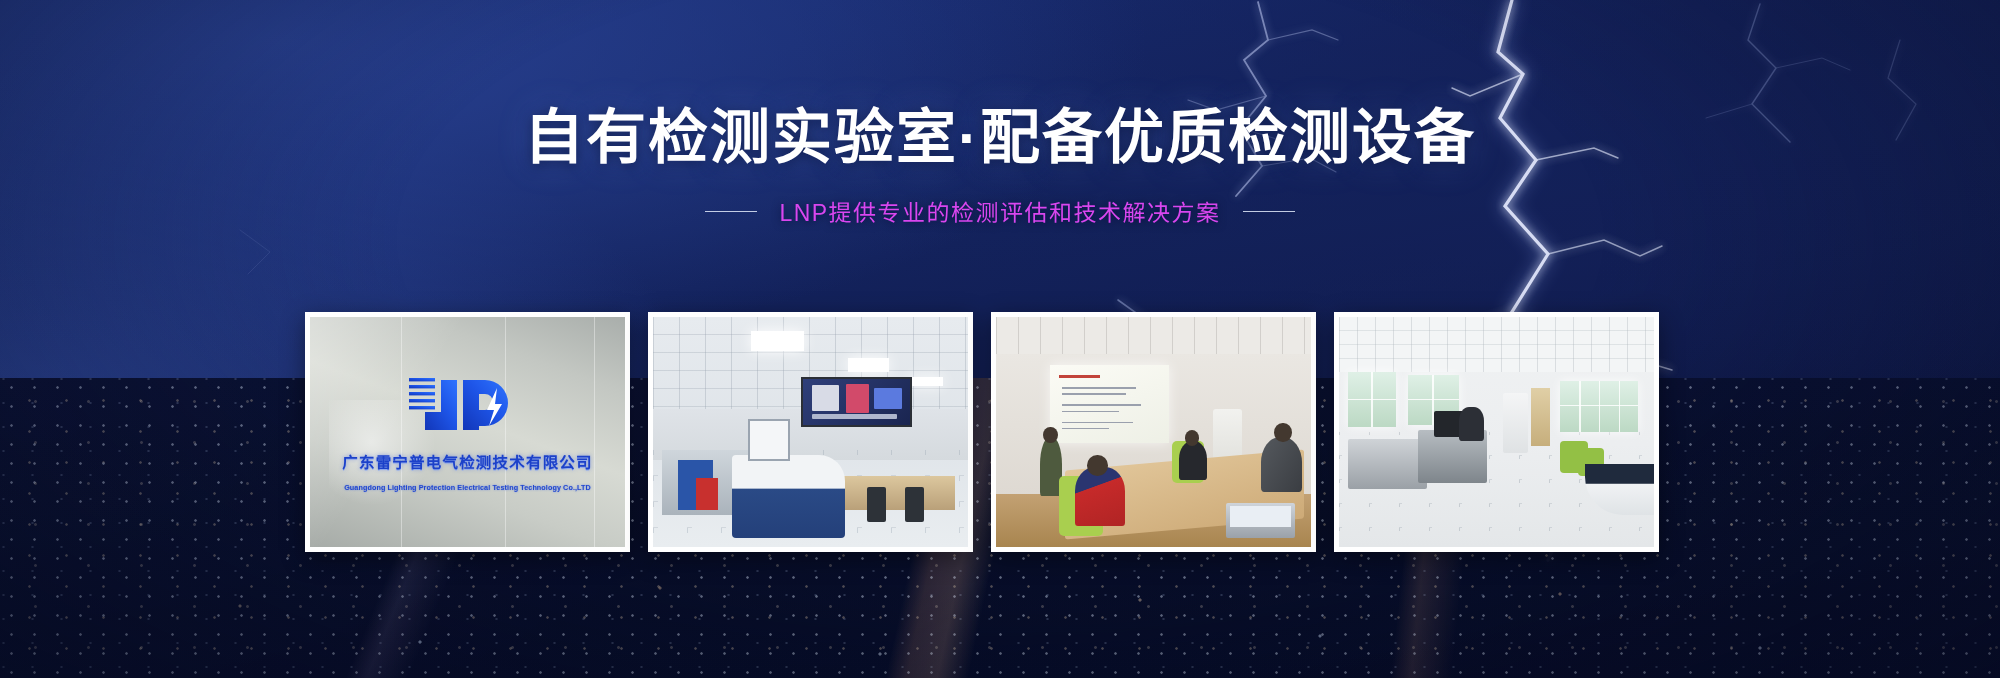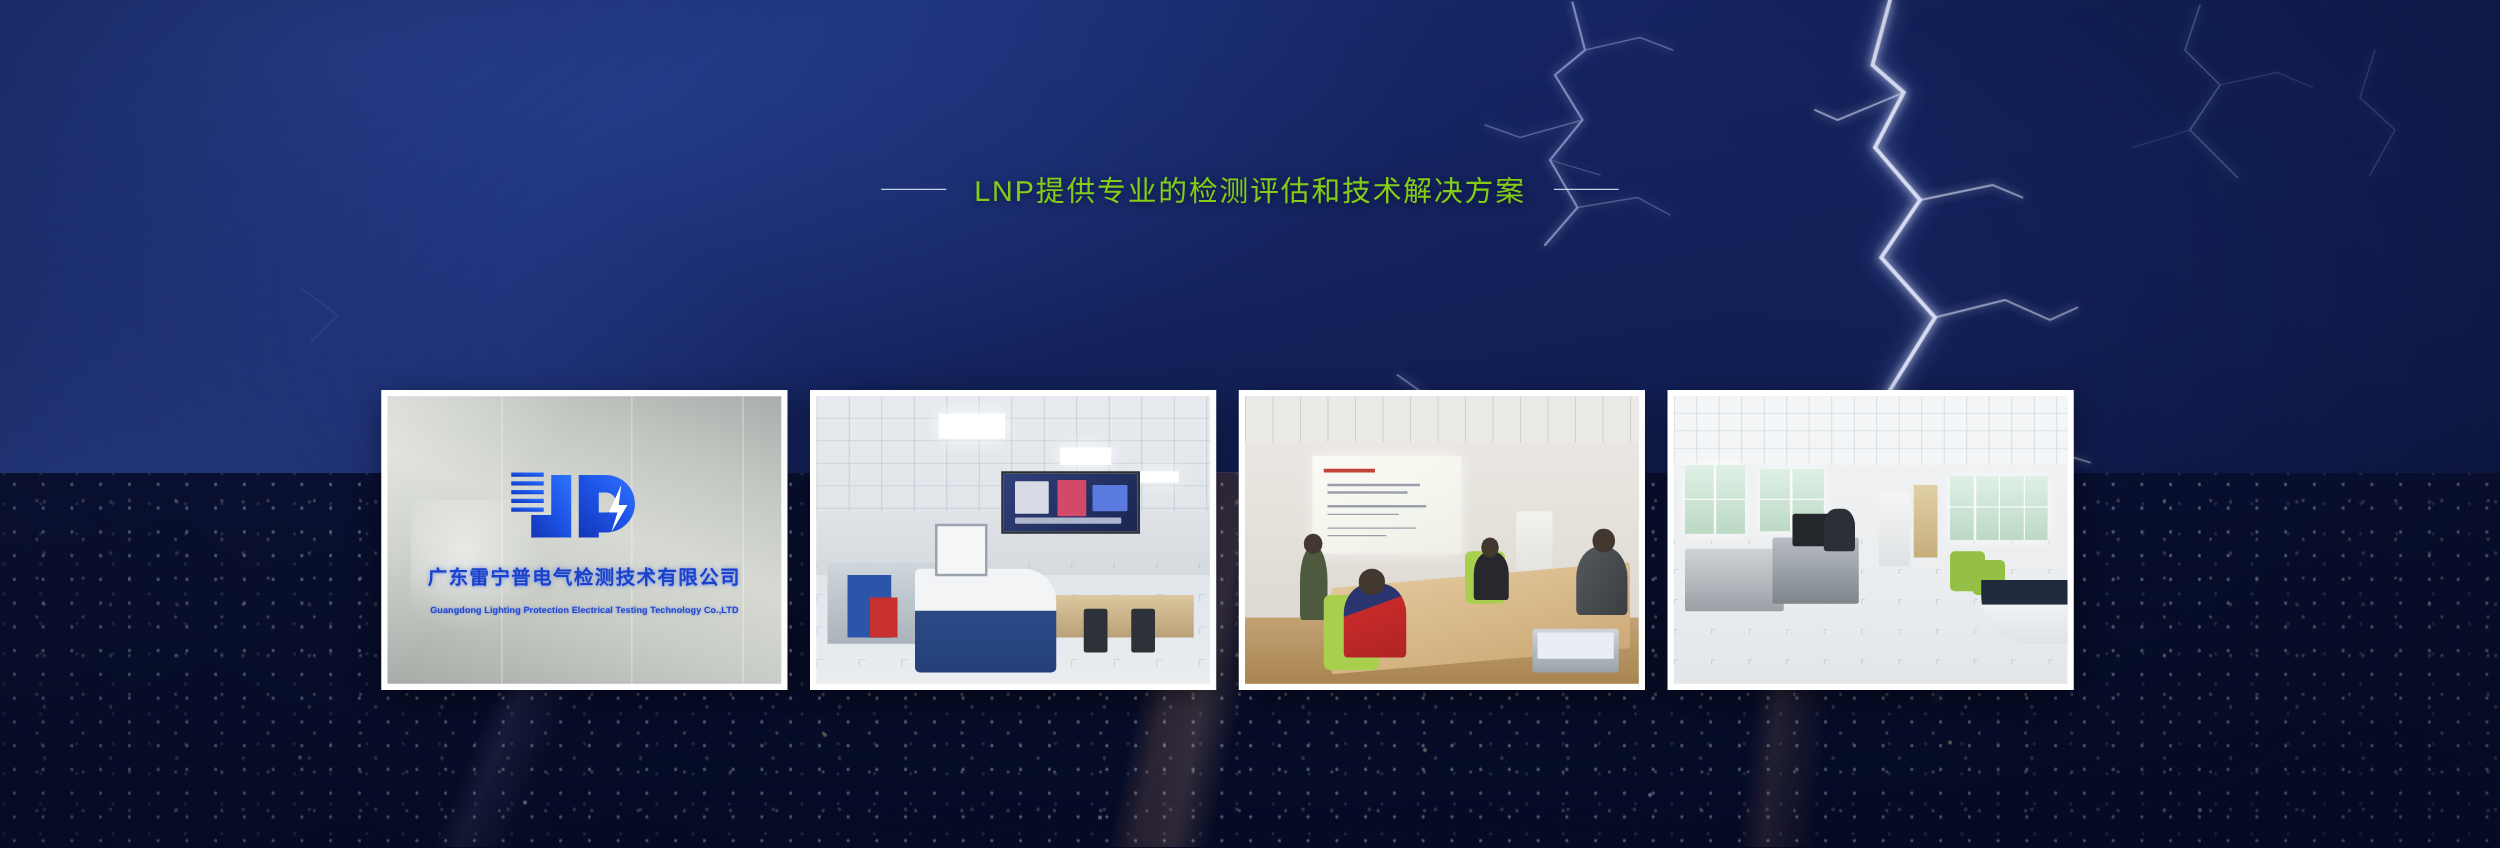--- a/index.html
+++ b/index.html
@@ -95,21 +95,21 @@
     color:#ffffff;
     line-height:1;
     text-shadow:0 2px 14px rgba(10,20,60,.75), 0 0 34px rgba(120,160,255,.30);
   }
   .subline{
     margin:26px 0 0 0;
     display:flex;
     align-items:center;
     justify-content:center;
     gap:22px;
-    color:#84cc16;
+    color:#d946ef;
     font-size:23px;
     letter-spacing:1.5px;
     text-shadow:0 1px 8px rgba(6,14,46,.8);
   }
   .rule{
     display:block;width:52px;height:1px;
     background:rgba(226,234,250,.85);
   }
 
   
@@ -306,20 +306,21 @@
     </g>
 
     <g filter="url(#glow)" stroke="#bccbff" fill="none" stroke-linecap="round" opacity=".22">
       <path d="M860 430 L900 452 L876 478 L912 506" stroke-width="1.2"></path>
       <path d="M680 470 L712 492 L690 516" stroke-width="1" opacity=".7"></path>
       <path d="M240 230 L270 252 L248 274" stroke-width="1" opacity=".5"></path>
     </g>
   </svg>
 
   <div class="headline-wrap">
+    <h1 class="headline">自有检测实验室·配备优质检测设备</h1>
     <div class="subline">
       <span class="rule"></span>
       <span>LNP提供专业的检测评估和技术解决方案</span>
       <span class="rule"></span>
     </div>
   </div>
 
   <div class="strip">
 
     <div class="frame">

